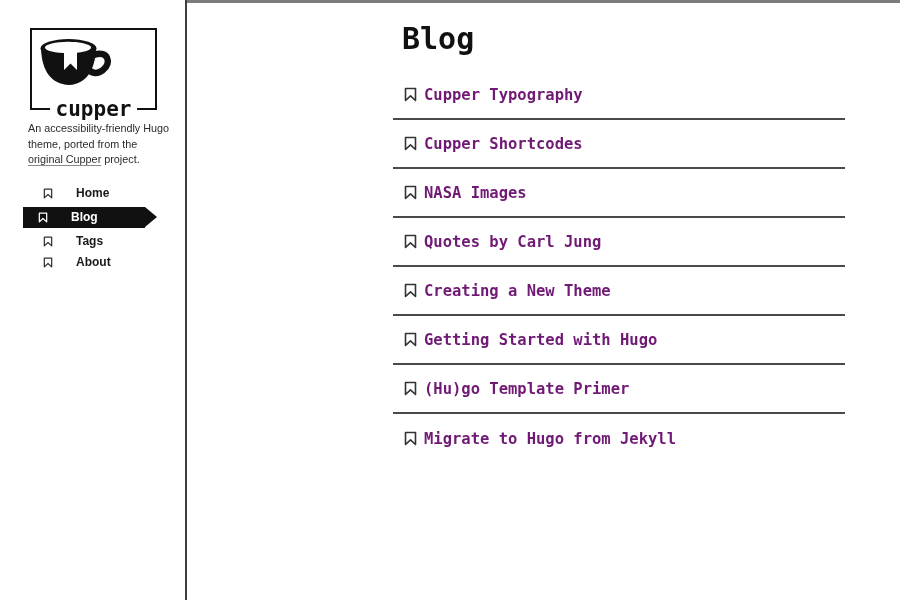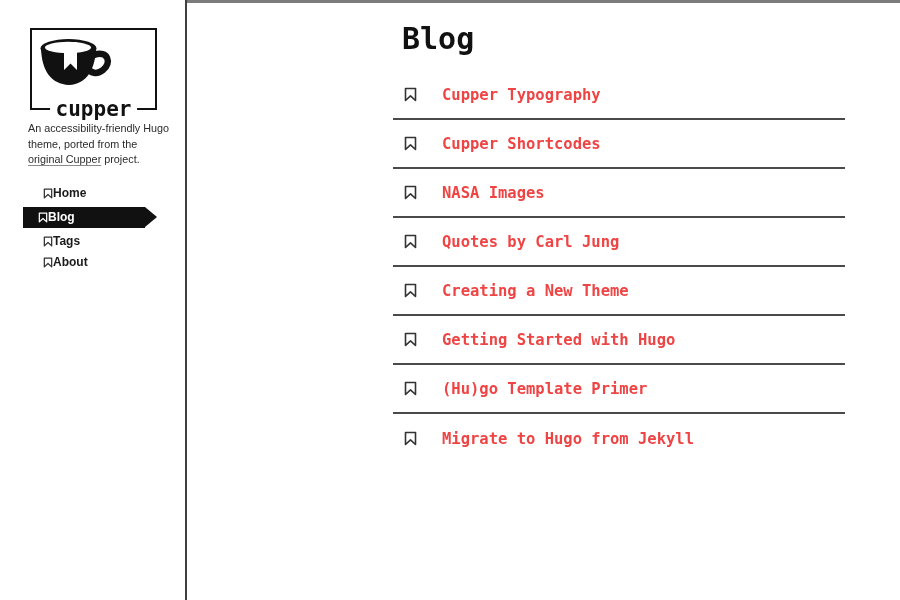--- a/index.html
+++ b/index.html
@@ -55,21 +55,21 @@
     color: #2b2b2b;
   }
   .tagline a {
     color: #2b2b2b;
     text-decoration-color: #8a8a8a;
     text-underline-offset: 2px;
   }
 
   .nav { position: absolute; left: 23px; top: 183px; width: 150px; list-style: none; }
   .nav li a {
-    display: flex; align-items: center; gap: 0;
+    display: flex; align-items: center; gap: 23px;
     padding: 4px 0 4px 20px;
     font-size: 12px; line-height: 13px;
     font-weight: bold;
     color: #1a1a1a;
     text-decoration: none;
   }
   .nav li a .bm-icon { flex: 0 0 auto; display: inline-flex; }
   .nav li.active { position: relative; margin: 3px 0; background: #111111; width: 122px; }
   .nav li.active a { color: #ffffff; padding-left: 15px; }
   .nav li.active::after {
@@ -96,26 +96,26 @@
     color: #111111;
   }
   .post-list { list-style: none; margin-top: 14px; }
   .post-list li {
     height: 49px;
     display: flex; align-items: center;
     border-bottom: 2px solid #4a4a4a;
   }
   .post-list li:last-child { border-bottom: none; }
   .post-list li a {
-    display: flex; align-items: center; gap: 25px;
+    display: flex; align-items: center; gap: 7px;
     padding-left: 11px;
     font-family: "DejaVu Sans Mono", monospace;
     font-weight: bold;
     font-size: 15.5px;
-    color: #ef4444;
+    color: #701a75;
     text-decoration: none;
   }
 </style>
 </head>
 <body>
 
 <div class="topbar"></div>
 
 <aside class="sidebar">
 

